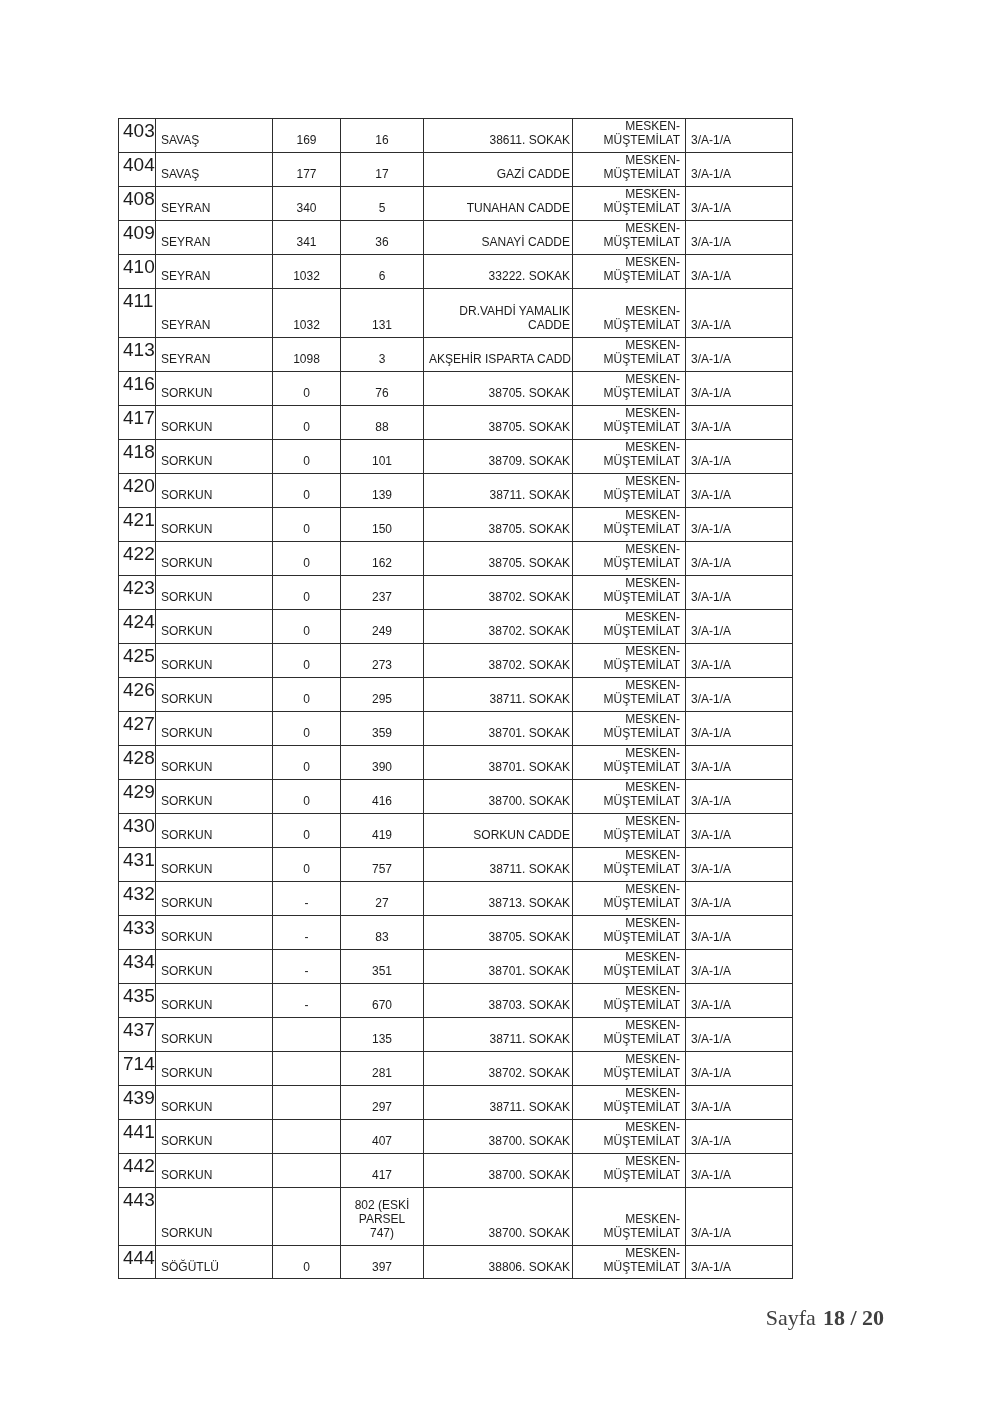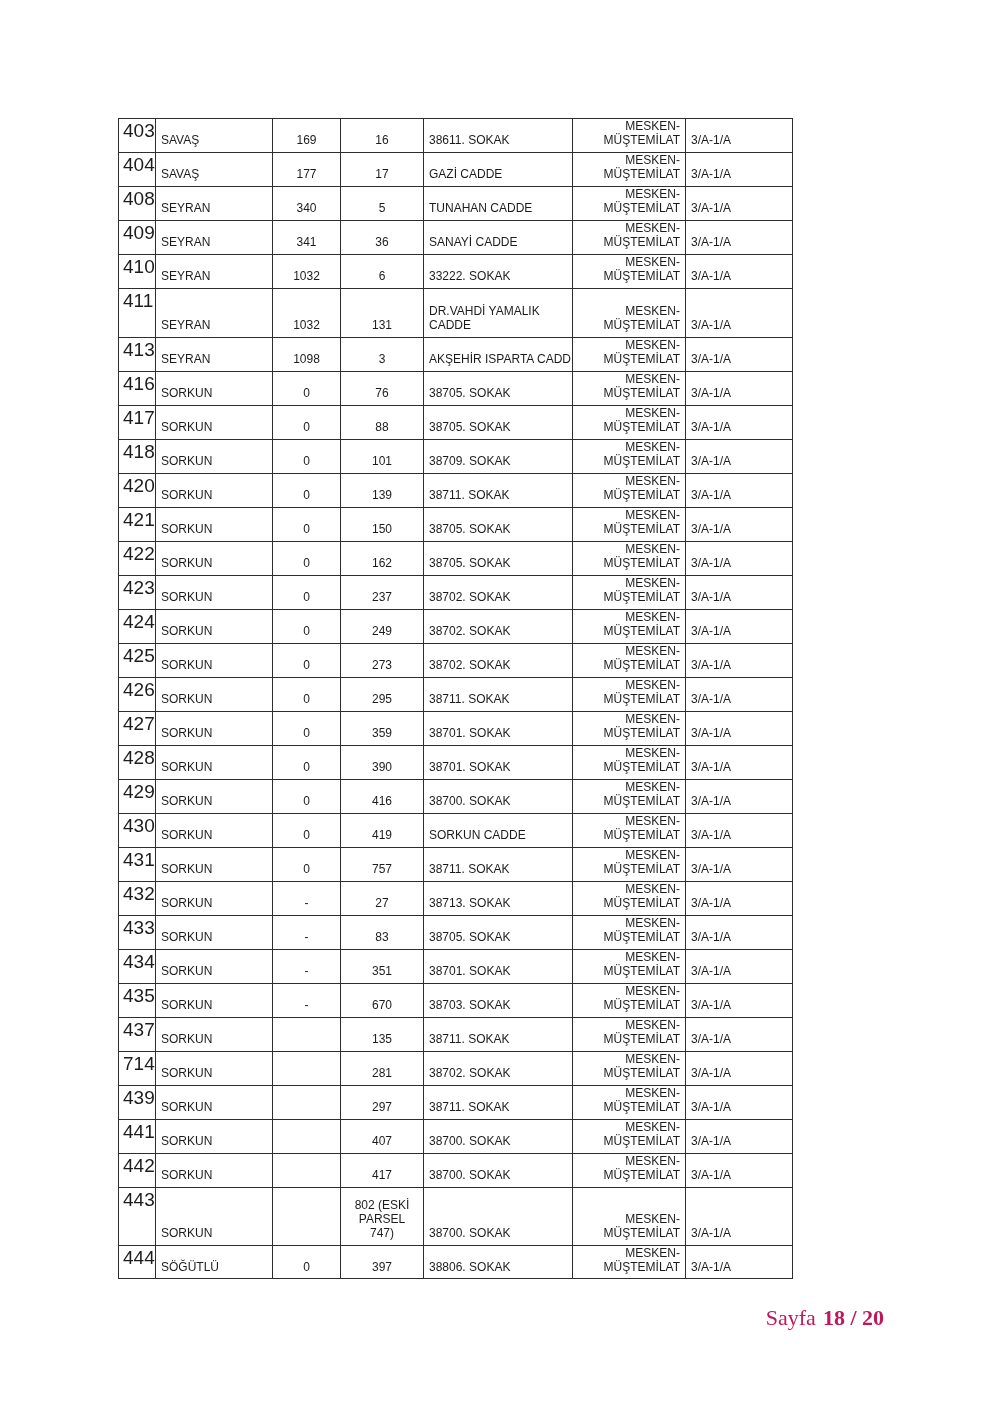--- a/index.html
+++ b/index.html
@@ -33,38 +33,38 @@
   
   td.c0 {
     vertical-align: top;
     font-size: 19px;
     line-height: 1.05;
     padding: 2px 1px 1px 4px;
     text-align: left;
   }
   td.c1 { text-align: left; }                 
   td.c2, td.c3 { text-align: center; }        
-  td.c4 { text-align: left; white-space: nowrap; padding-right: 2px; margin-top: 46px; }  
+  td.c4 { text-align: right; white-space: nowrap; padding-right: 2px; margin-top: 46px; }  
   td.c5 { text-align: right; }                 
   td.c6 { text-align: left; }               
 
   
   tr:nth-child(6) td { height: 49px; }
   tr:nth-child(6) td.c4 { white-space: normal; }
   tr:nth-child(32) td { height: 58px; }
   
   tr:last-child td { height: 22px; padding-bottom: 3px; }
 
   .footer {
     position: absolute;
     top: 1305px;
     right: 116px;
     font-family: "Liberation Serif", serif;
     font-size: 22px;
-    color: #be185d;
+    color: #404040;
   }
   .footer .lbl { margin-right: 7px; }
 </style>
 </head>
 <body>
 
 <div class="page">
 
   <table class="parcel-table">
     <colgroup>

